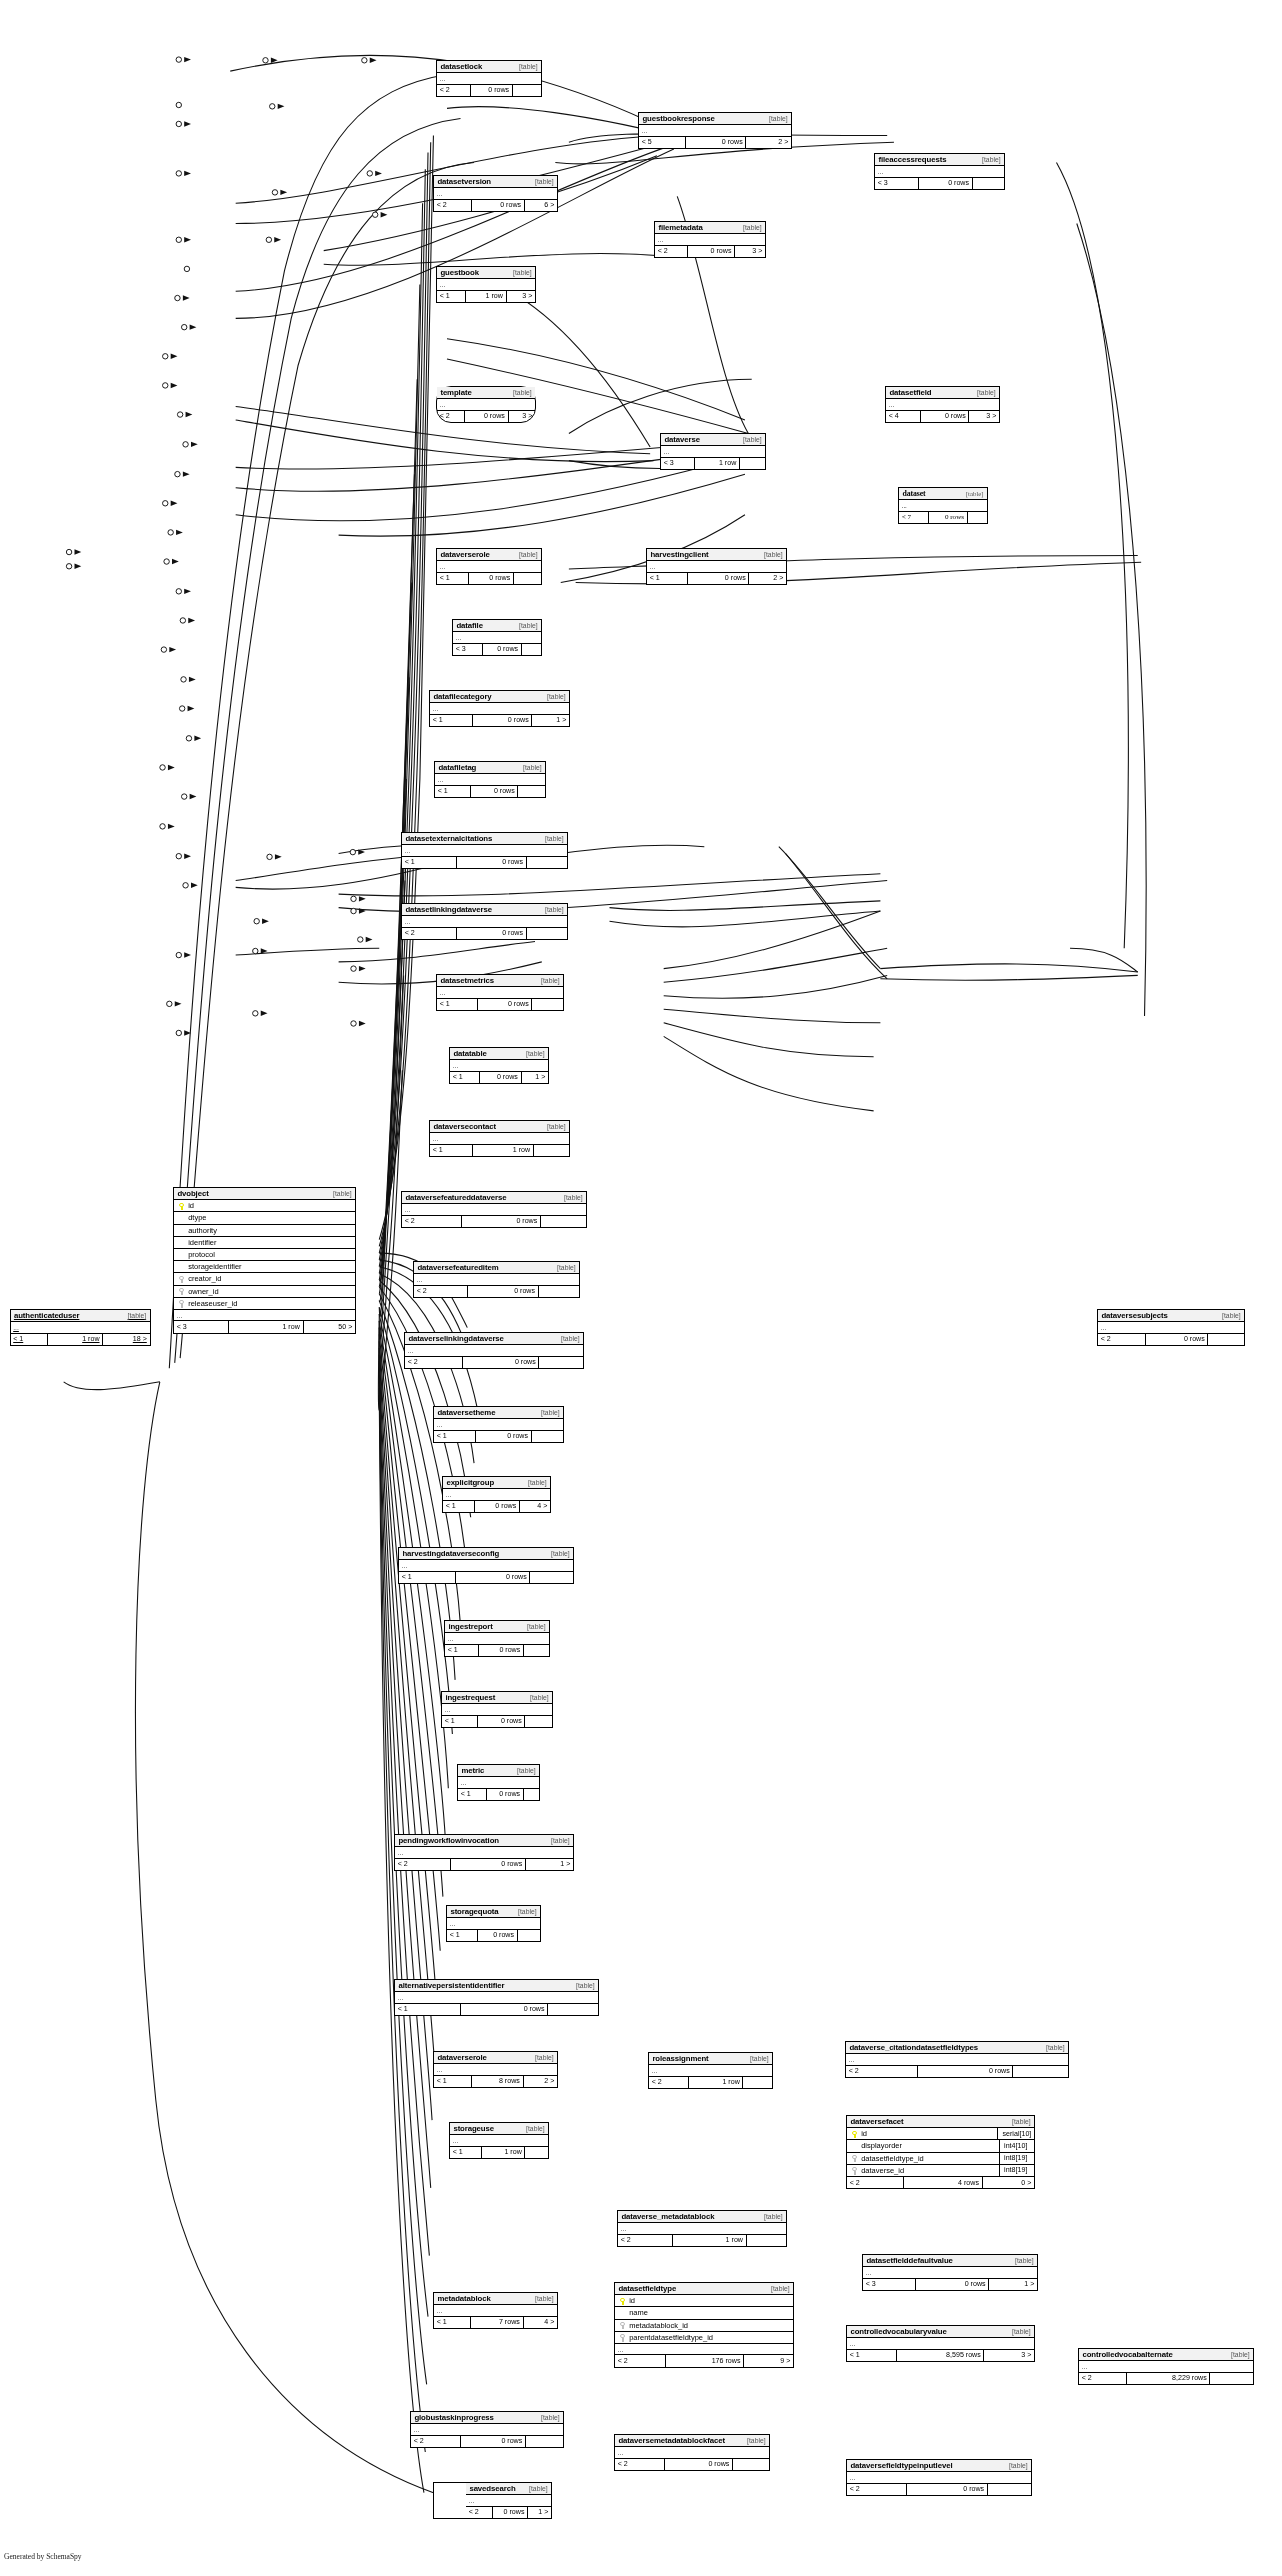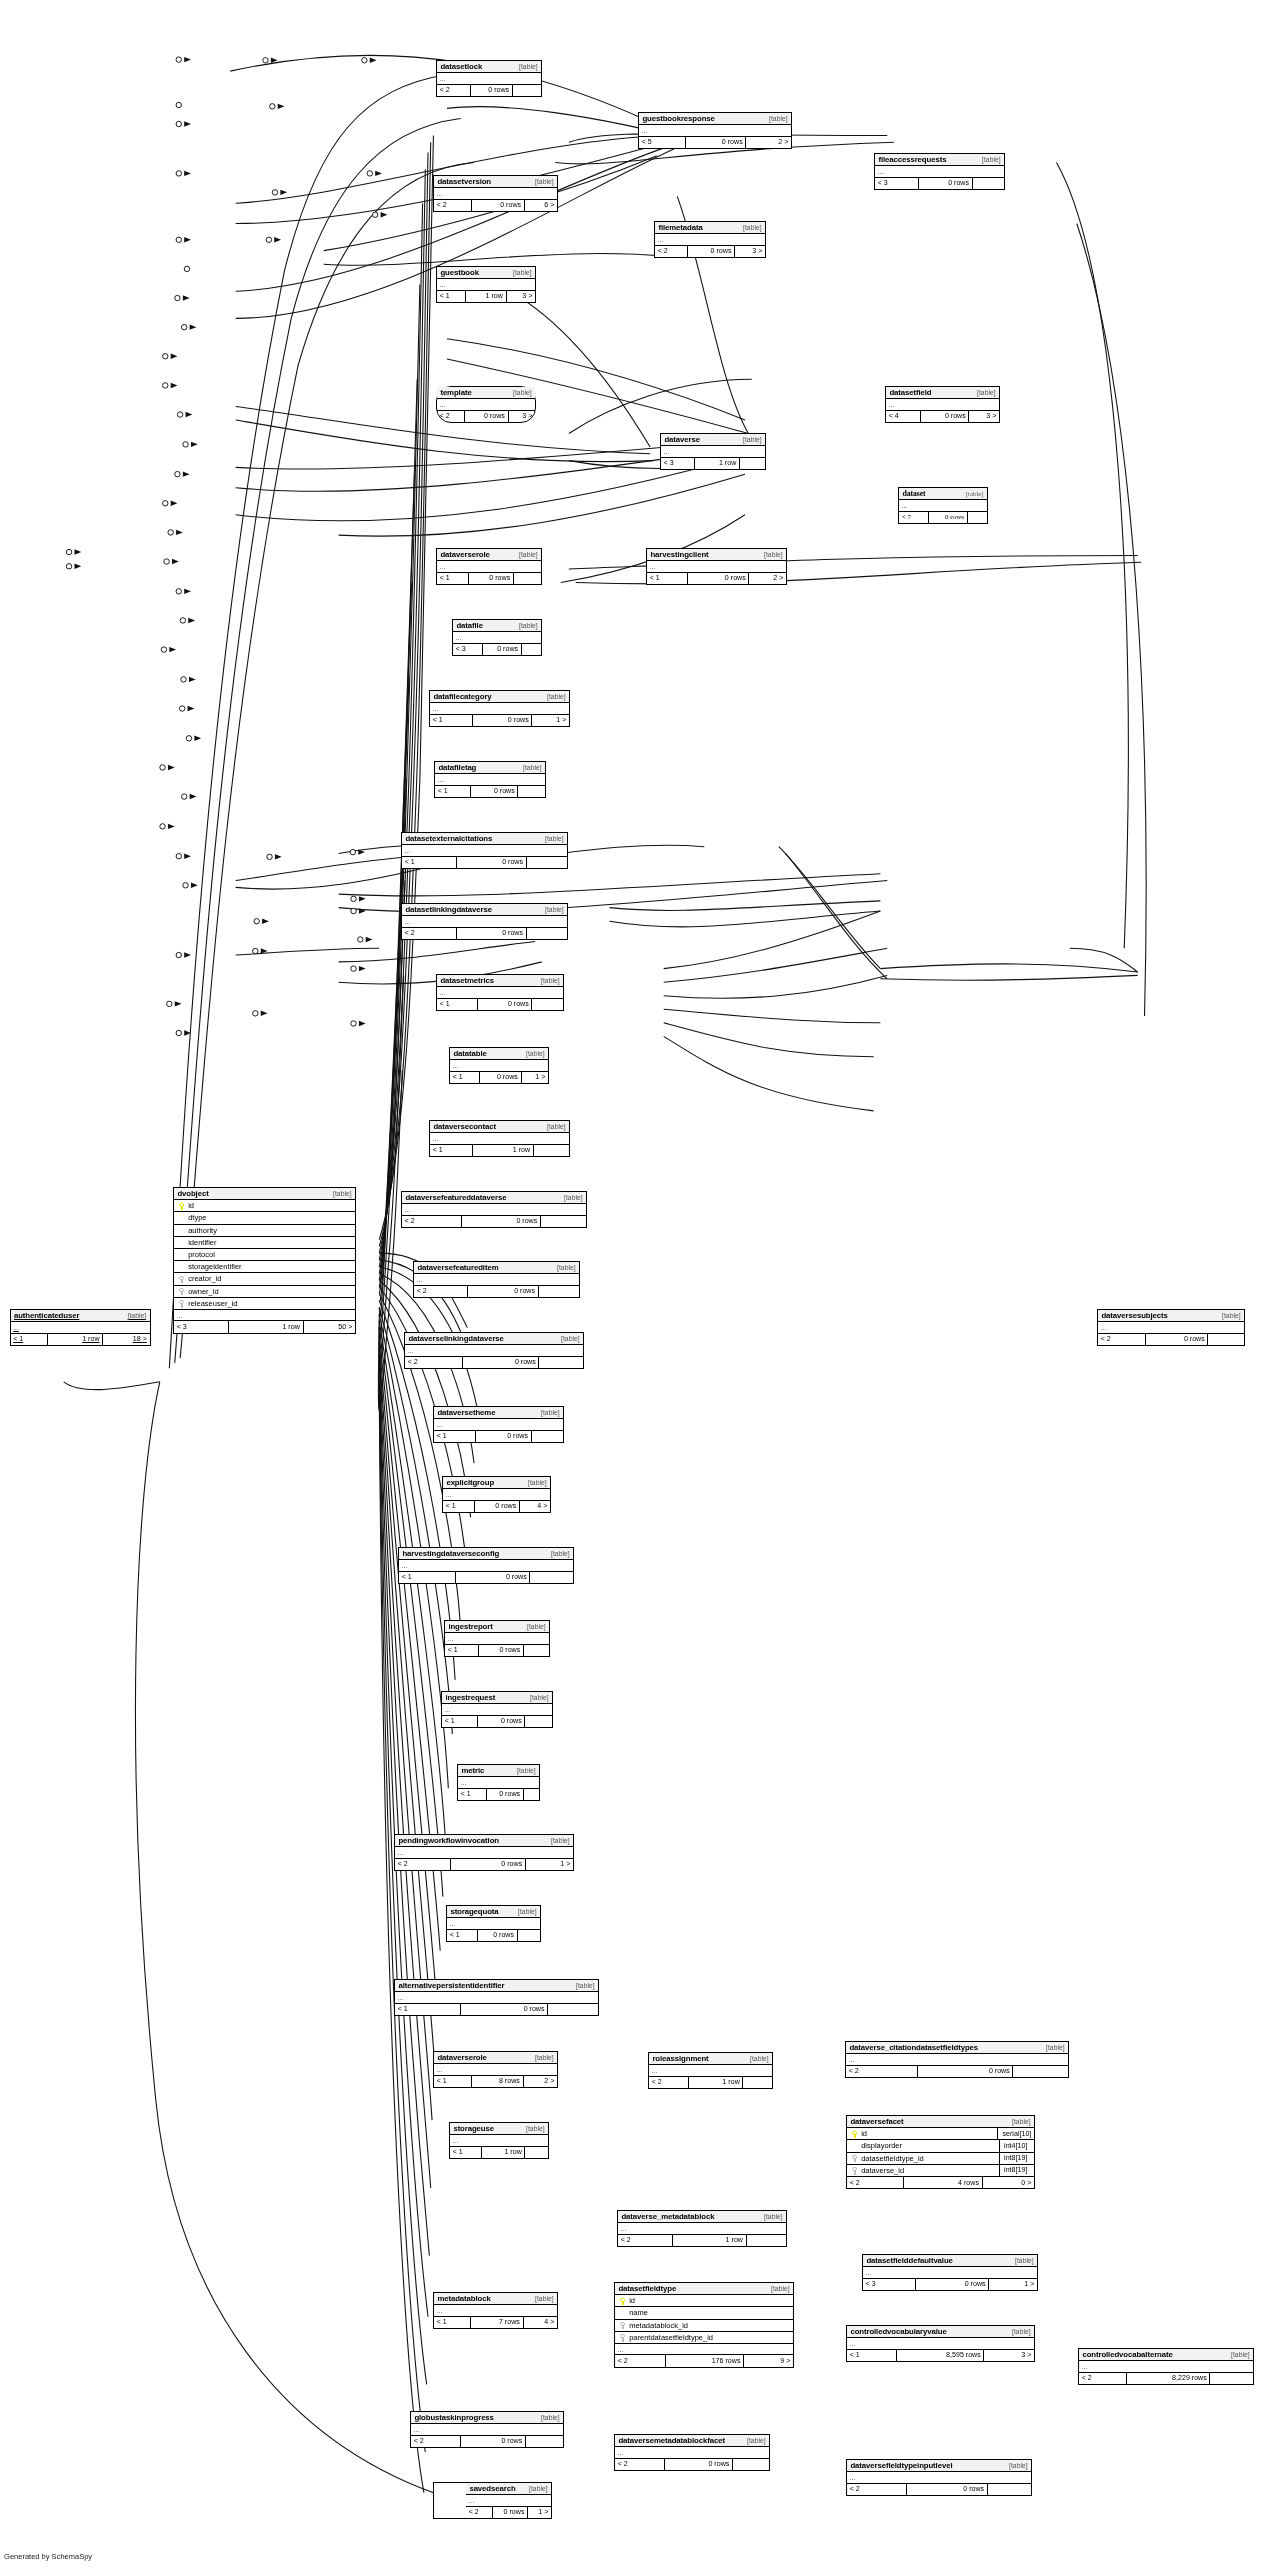--- a/index.html
+++ b/index.html
@@ -26,21 +26,21 @@
   .tbl .foot div{box-sizing:border-box;display:flex;align-items:center;height:100%;padding:0 2.7px;}
   .tbl .foot .f1{justify-content:flex-start;}
   .tbl .foot .f2{justify-content:flex-end;border-left:0.7px solid #000;}
   .tbl .foot .f3{justify-content:flex-end;border-left:0.7px solid #000;}
   .keyico{display:inline-block;width:4.7px;height:7.5px;position:relative;vertical-align:middle;}
   .keyico::before{content:"";position:absolute;left:0;top:0;width:4.1px;height:4.1px;border-radius:50%;
        border:1.4px solid currentColor;box-sizing:border-box;}
   .keyico::after{content:"";position:absolute;left:1.7px;top:3.4px;width:1.4px;height:4.1px;background:currentColor;}
   .keyico.pk{color:#e8e800;}
   .keyico.fk{color:#bdbdbd;}
-  .footer{position:absolute;left:4.1px;top:2552px;font-size:7.5px;color:#222;}
+  .footer{position:absolute;left:4.1px;top:2552px;font-size:7.5px;color:#222;font-family:Liberation Serif, serif;}
 </style>
 </head>
 <body>
 
 <div id="canvas">
 
   <svg id="edges" viewBox="0 0 1893 3803" preserveAspectRatio="none">
     <g fill="none" stroke="#111" stroke-width="1.6">
 
       <path d="M560,1830 C600,1700 610,1400 620,1150 C628,900 632,620 640,200"></path>

